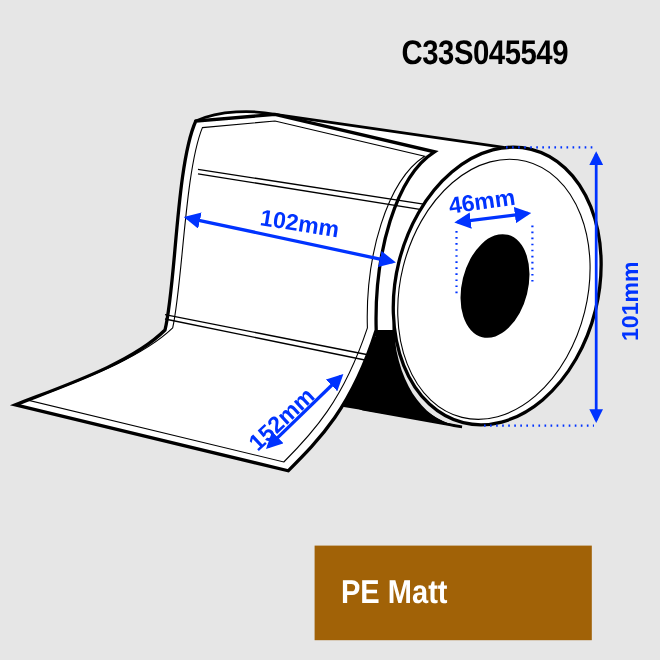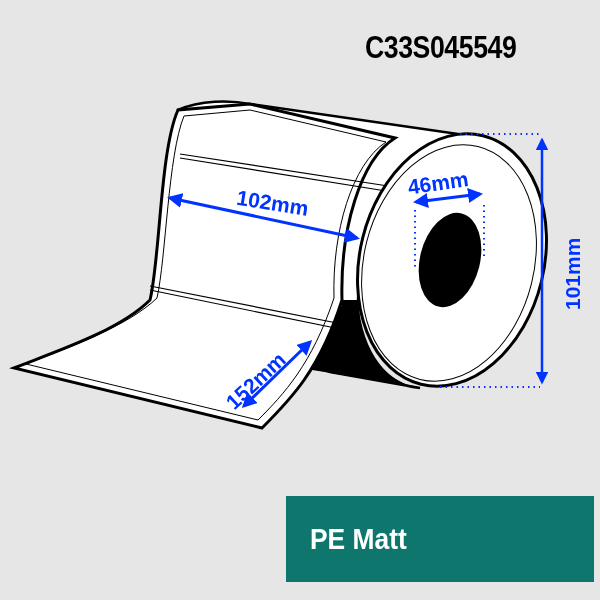--- a/index.html
+++ b/index.html
@@ -6,22 +6,22 @@
     body { width: 600px; height: 600px; background: #e6e6e6; position: relative; overflow: hidden; }
     .product-code {
       position: absolute; left: 365px; top: 30px;
       font-family: "Liberation Sans", sans-serif; font-weight: bold;
       font-size: 31px; letter-spacing: -0.5px; color: #000;
       transform: scaleX(0.86); transform-origin: left top;
     }
     .diagram { position: absolute; left: 0; top: 0; width: 600px; height: 600px; }
     .dim-text { font-family: "Liberation Sans", sans-serif; font-weight: bold; font-size: 21px; }
     .badge {
-      position: absolute; left: 286px; top: 496px; width: 308px; height: 86px;
-      background: #0f766e;
+      position: absolute; left: 286px; top: 496px; width: 252px; height: 86px;
+      background: #a16207;
     }
     .badge-label {
       position: absolute; left: 24px; top: 26px;
       font-family: "Liberation Sans", sans-serif; font-weight: bold; font-size: 30px; color: #fff;
       transform: scaleX(0.88); transform-origin: left top;
     }
   </style>
 </head>
 <body>
 

